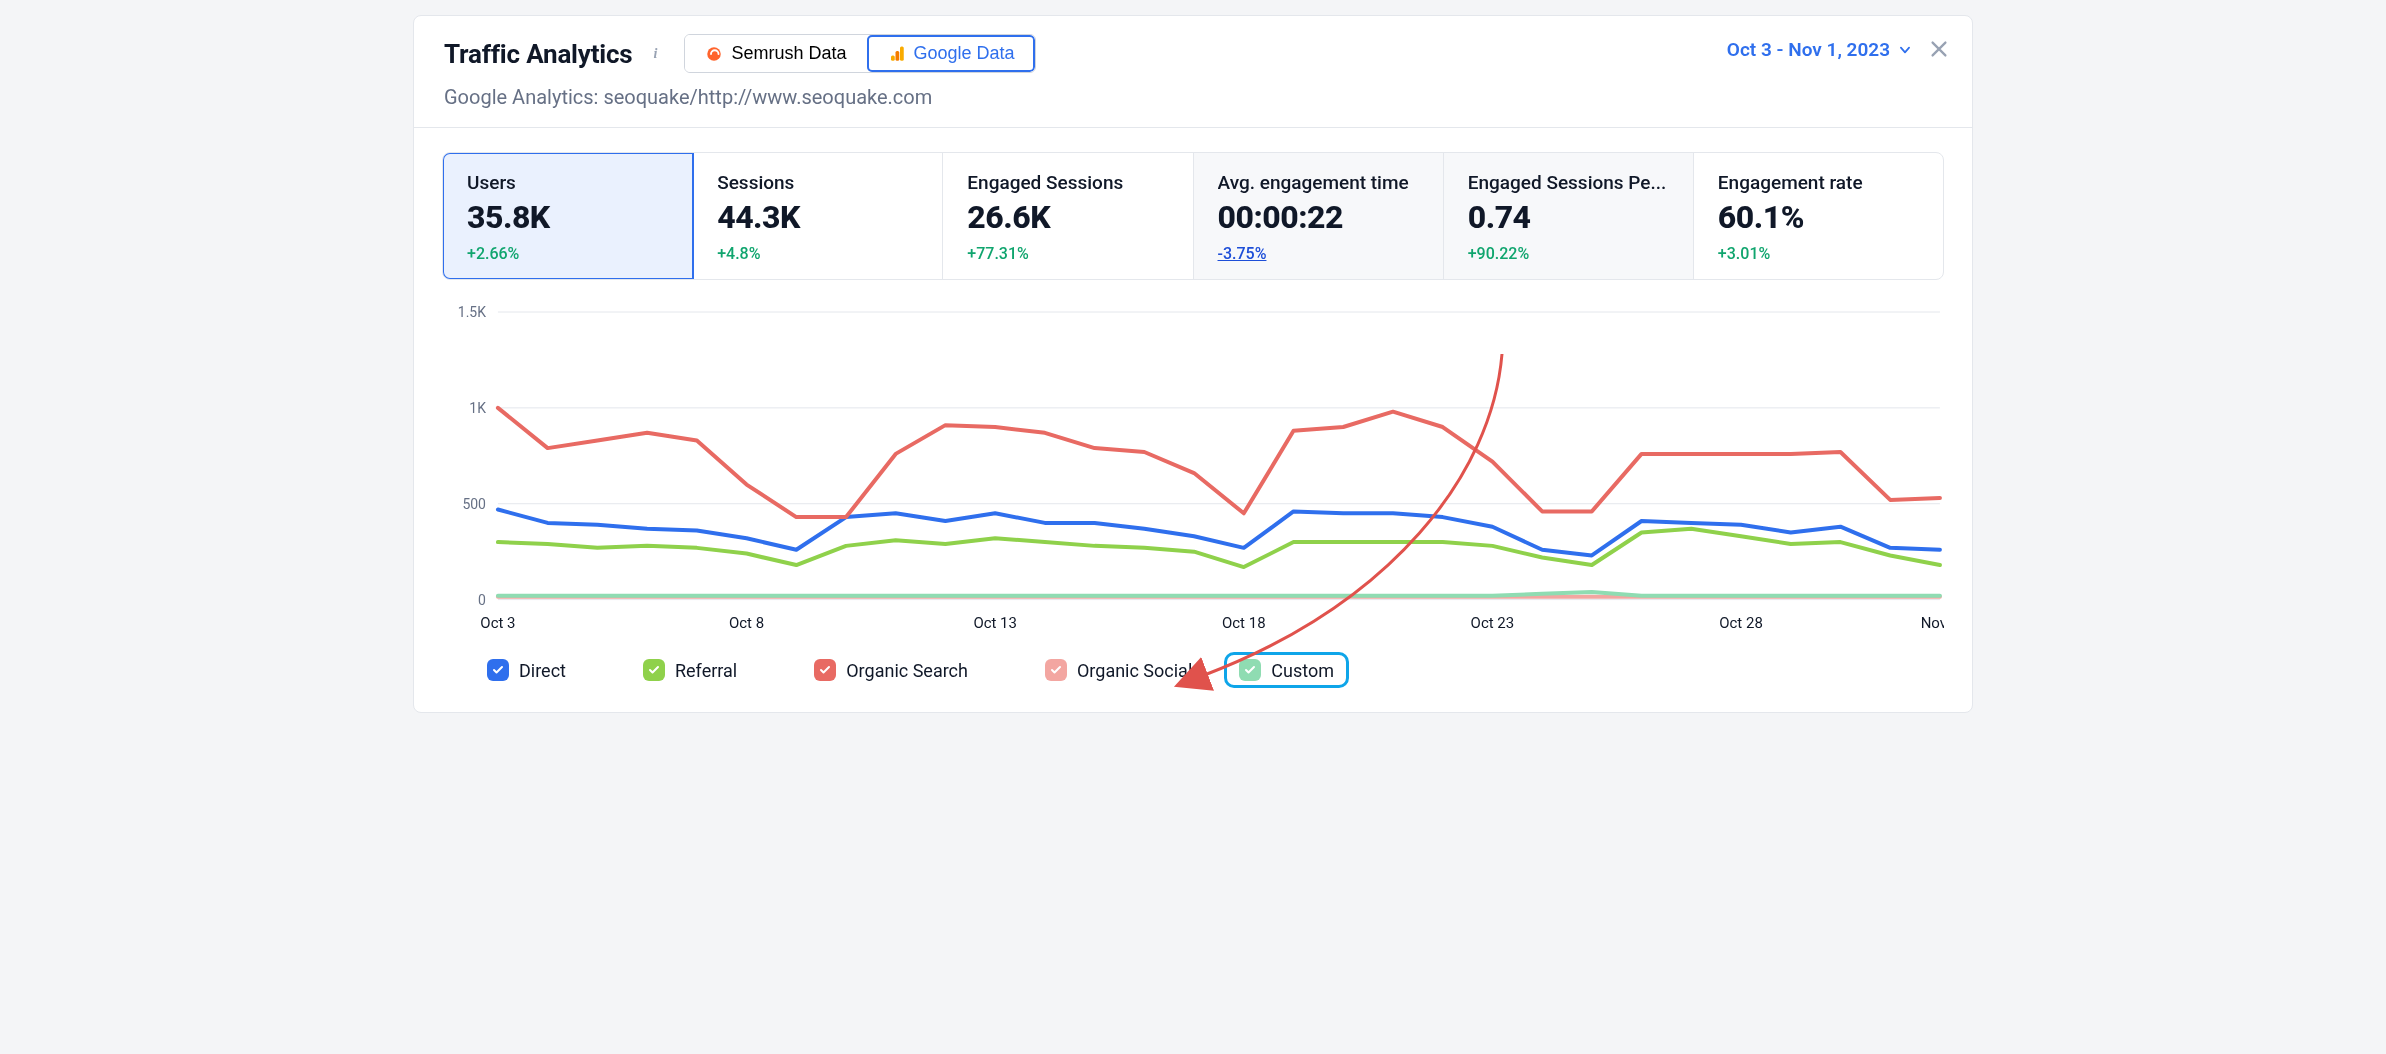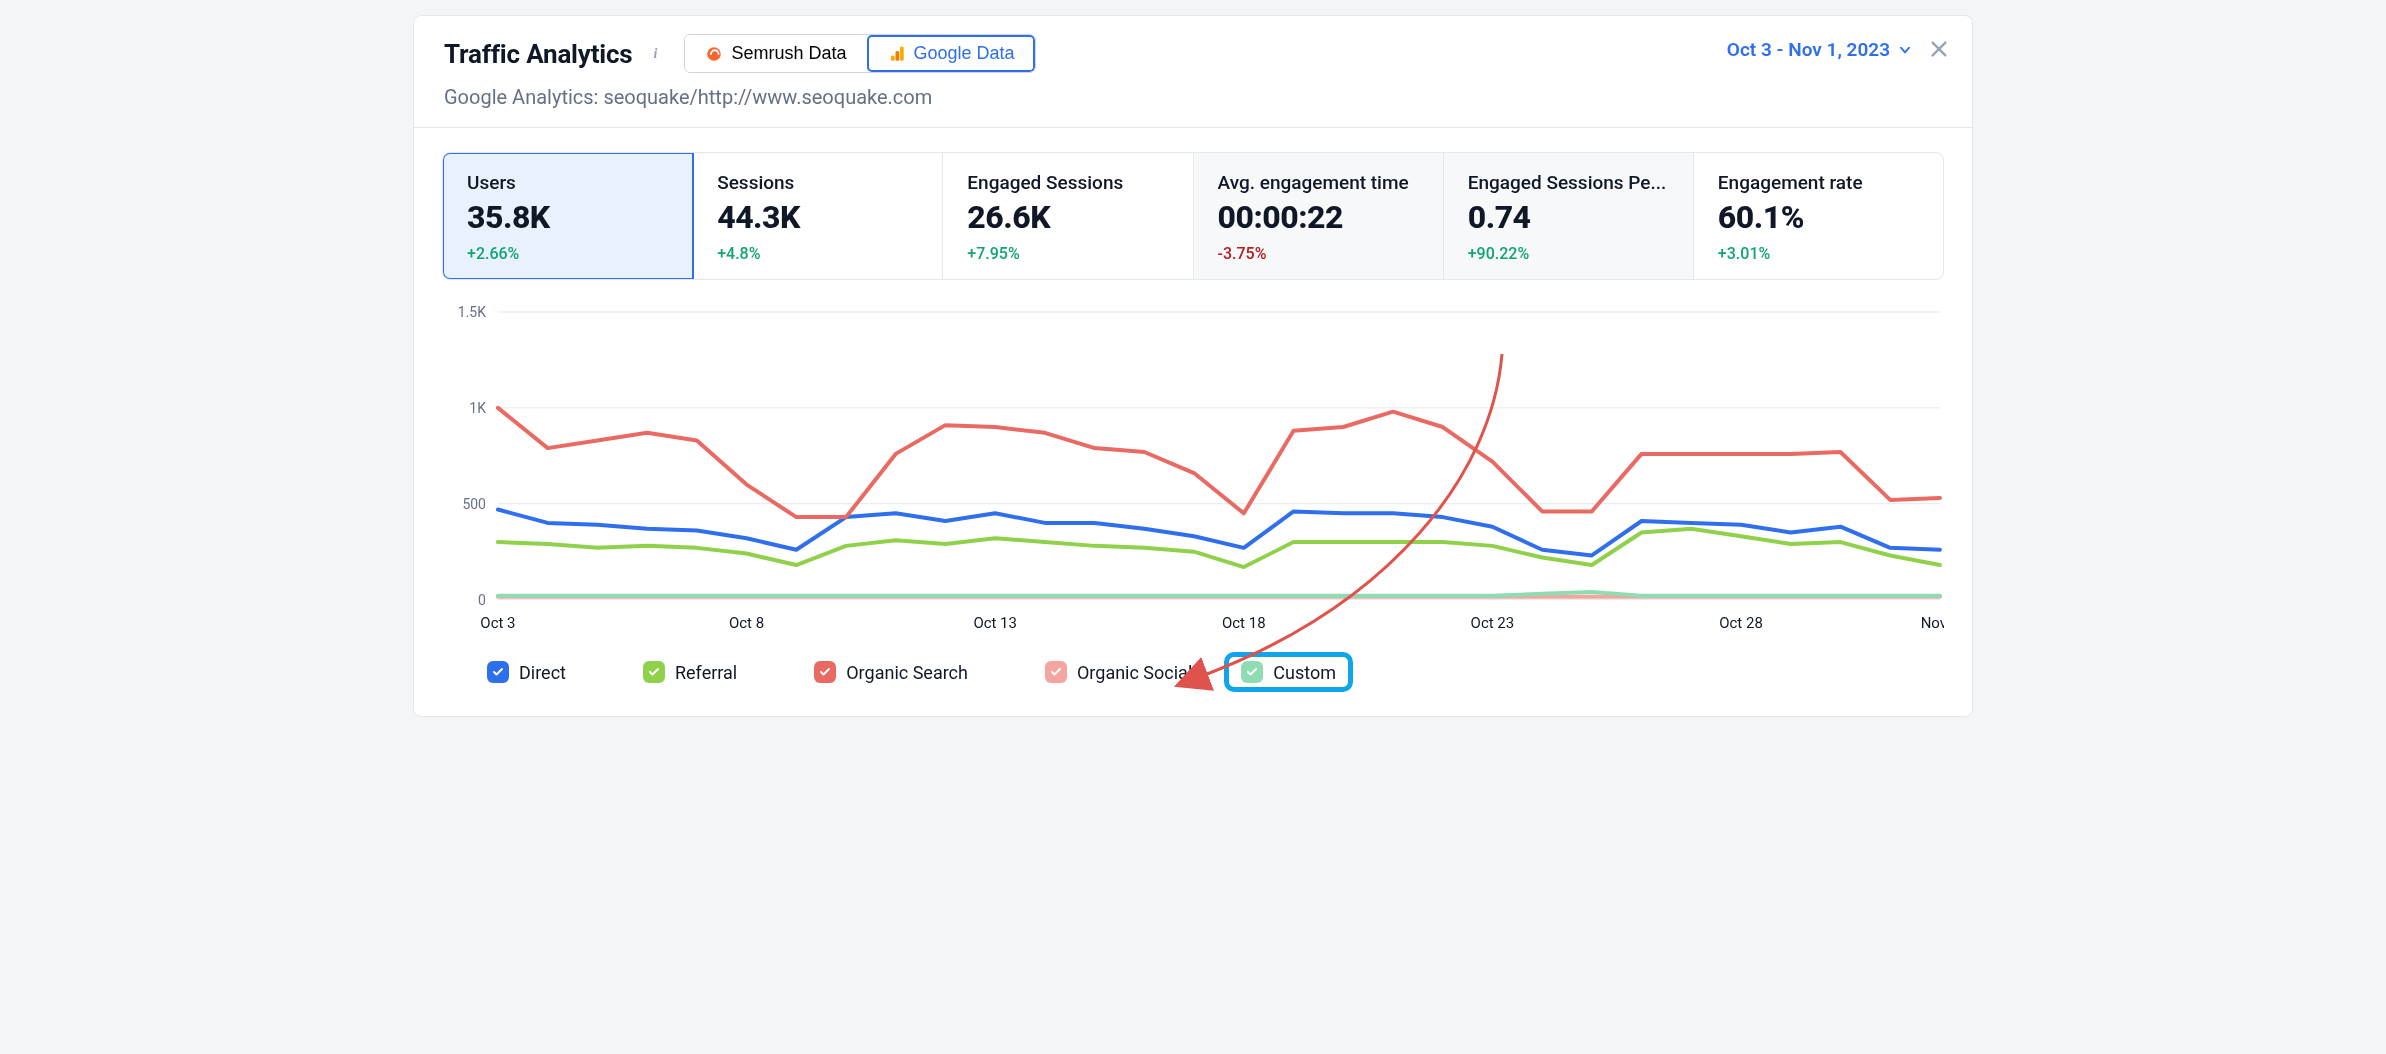--- a/index.html
+++ b/index.html
@@ -20,34 +20,34 @@
 .chev{width:14px;height:14px;}
 .close{position:absolute;right:22px;top:22px;width:22px;height:22px;cursor:pointer;color:#667085;}
 .body{padding:24px 28px 24px 28px;position:relative;}
 .metrics{display:flex;border:1px solid #e4e7ec;border-radius:8px;overflow:hidden;}
 .metric{flex:1;padding:18px 24px 16px 24px;border-right:1px solid #e4e7ec;cursor:pointer;min-width:0;}
 .metric:last-child{border-right:none;}
 .metric .m-label{font-size:19px;color:#101828;font-weight:500;white-space:nowrap;overflow:hidden;text-overflow:ellipsis;}
 .metric .m-value{font-size:32px;font-weight:800;margin-top:4px;letter-spacing:-0.5px;}
 .metric .m-delta{font-size:16px;font-weight:500;margin-top:8px;}
 .delta-pos{color:#10a56e;}
-.delta-neg{color:#b91c1c;}
+.delta-neg{color:#1d4ed8;text-decoration:underline;}
 .metric.sel{background:#eaf1fe;outline:2px solid #2f6fed;outline-offset:-1px;border-radius:7px 0 0 7px;z-index:2;position:relative;}
 .metric.muted{background:#f7f8fa;}
 .chart-area{position:relative;height:330px;margin-top:24px;}
 .chart-svg{position:absolute;inset:0;}
 .y-tick{font-size:14px;fill:#667085;text-anchor:end;}
 .x-tick{font-size:15px;fill:#101828;text-anchor:middle;}
 .grid-line{stroke:#e4e7ec;stroke-width:1;}
 .series{fill:none;stroke-width:4;stroke-linejoin:round;stroke-linecap:round;}
 .legend{display:flex;gap:32px;margin-top:18px;align-items:center;flex-wrap:wrap;}
 .leg-item{display:flex;align-items:center;gap:10px;font-size:18px;cursor:pointer;padding-left:45px;}
 .leg-check{width:22px;height:22px;border-radius:6px;display:flex;align-items:center;justify-content:center;}
 .leg-check svg{width:12px;height:12px;}
-.callout{border:5px solid #0ea5e9;border-radius:10px;padding:4px 12px;}
+.callout{border:3px solid #0ea5e9;border-radius:10px;padding:4px 12px;}
 .arrow-annot{position:absolute;pointer-events:none;}
 </style>
 </head>
 <body>
 
 <div class="wrap">
   <div class="card">
 
     <div class="header">
       <div class="title-row">
@@ -93,21 +93,21 @@
             <div class="m-delta delta-pos">+2.66%</div>
           </div>
           <div class="metric">
             <div class="m-label">Sessions</div>
             <div class="m-value">44.3K</div>
             <div class="m-delta delta-pos">+4.8%</div>
           </div>
           <div class="metric">
             <div class="m-label">Engaged Sessions</div>
             <div class="m-value">26.6K</div>
-            <div class="m-delta delta-pos">+7.95%</div>
+            <div class="m-delta delta-pos">+77.31%</div>
           </div>
           <div class="metric muted">
             <div class="m-label">Avg. engagement time</div>
             <div class="m-value">00:00:22</div>
             <div class="m-delta delta-neg">-3.75%</div>
           </div>
           <div class="metric muted">
             <div class="m-label">Engaged Sessions Pe...</div>
             <div class="m-value">0.74</div>
             <div class="m-delta delta-pos">+90.22%</div>

